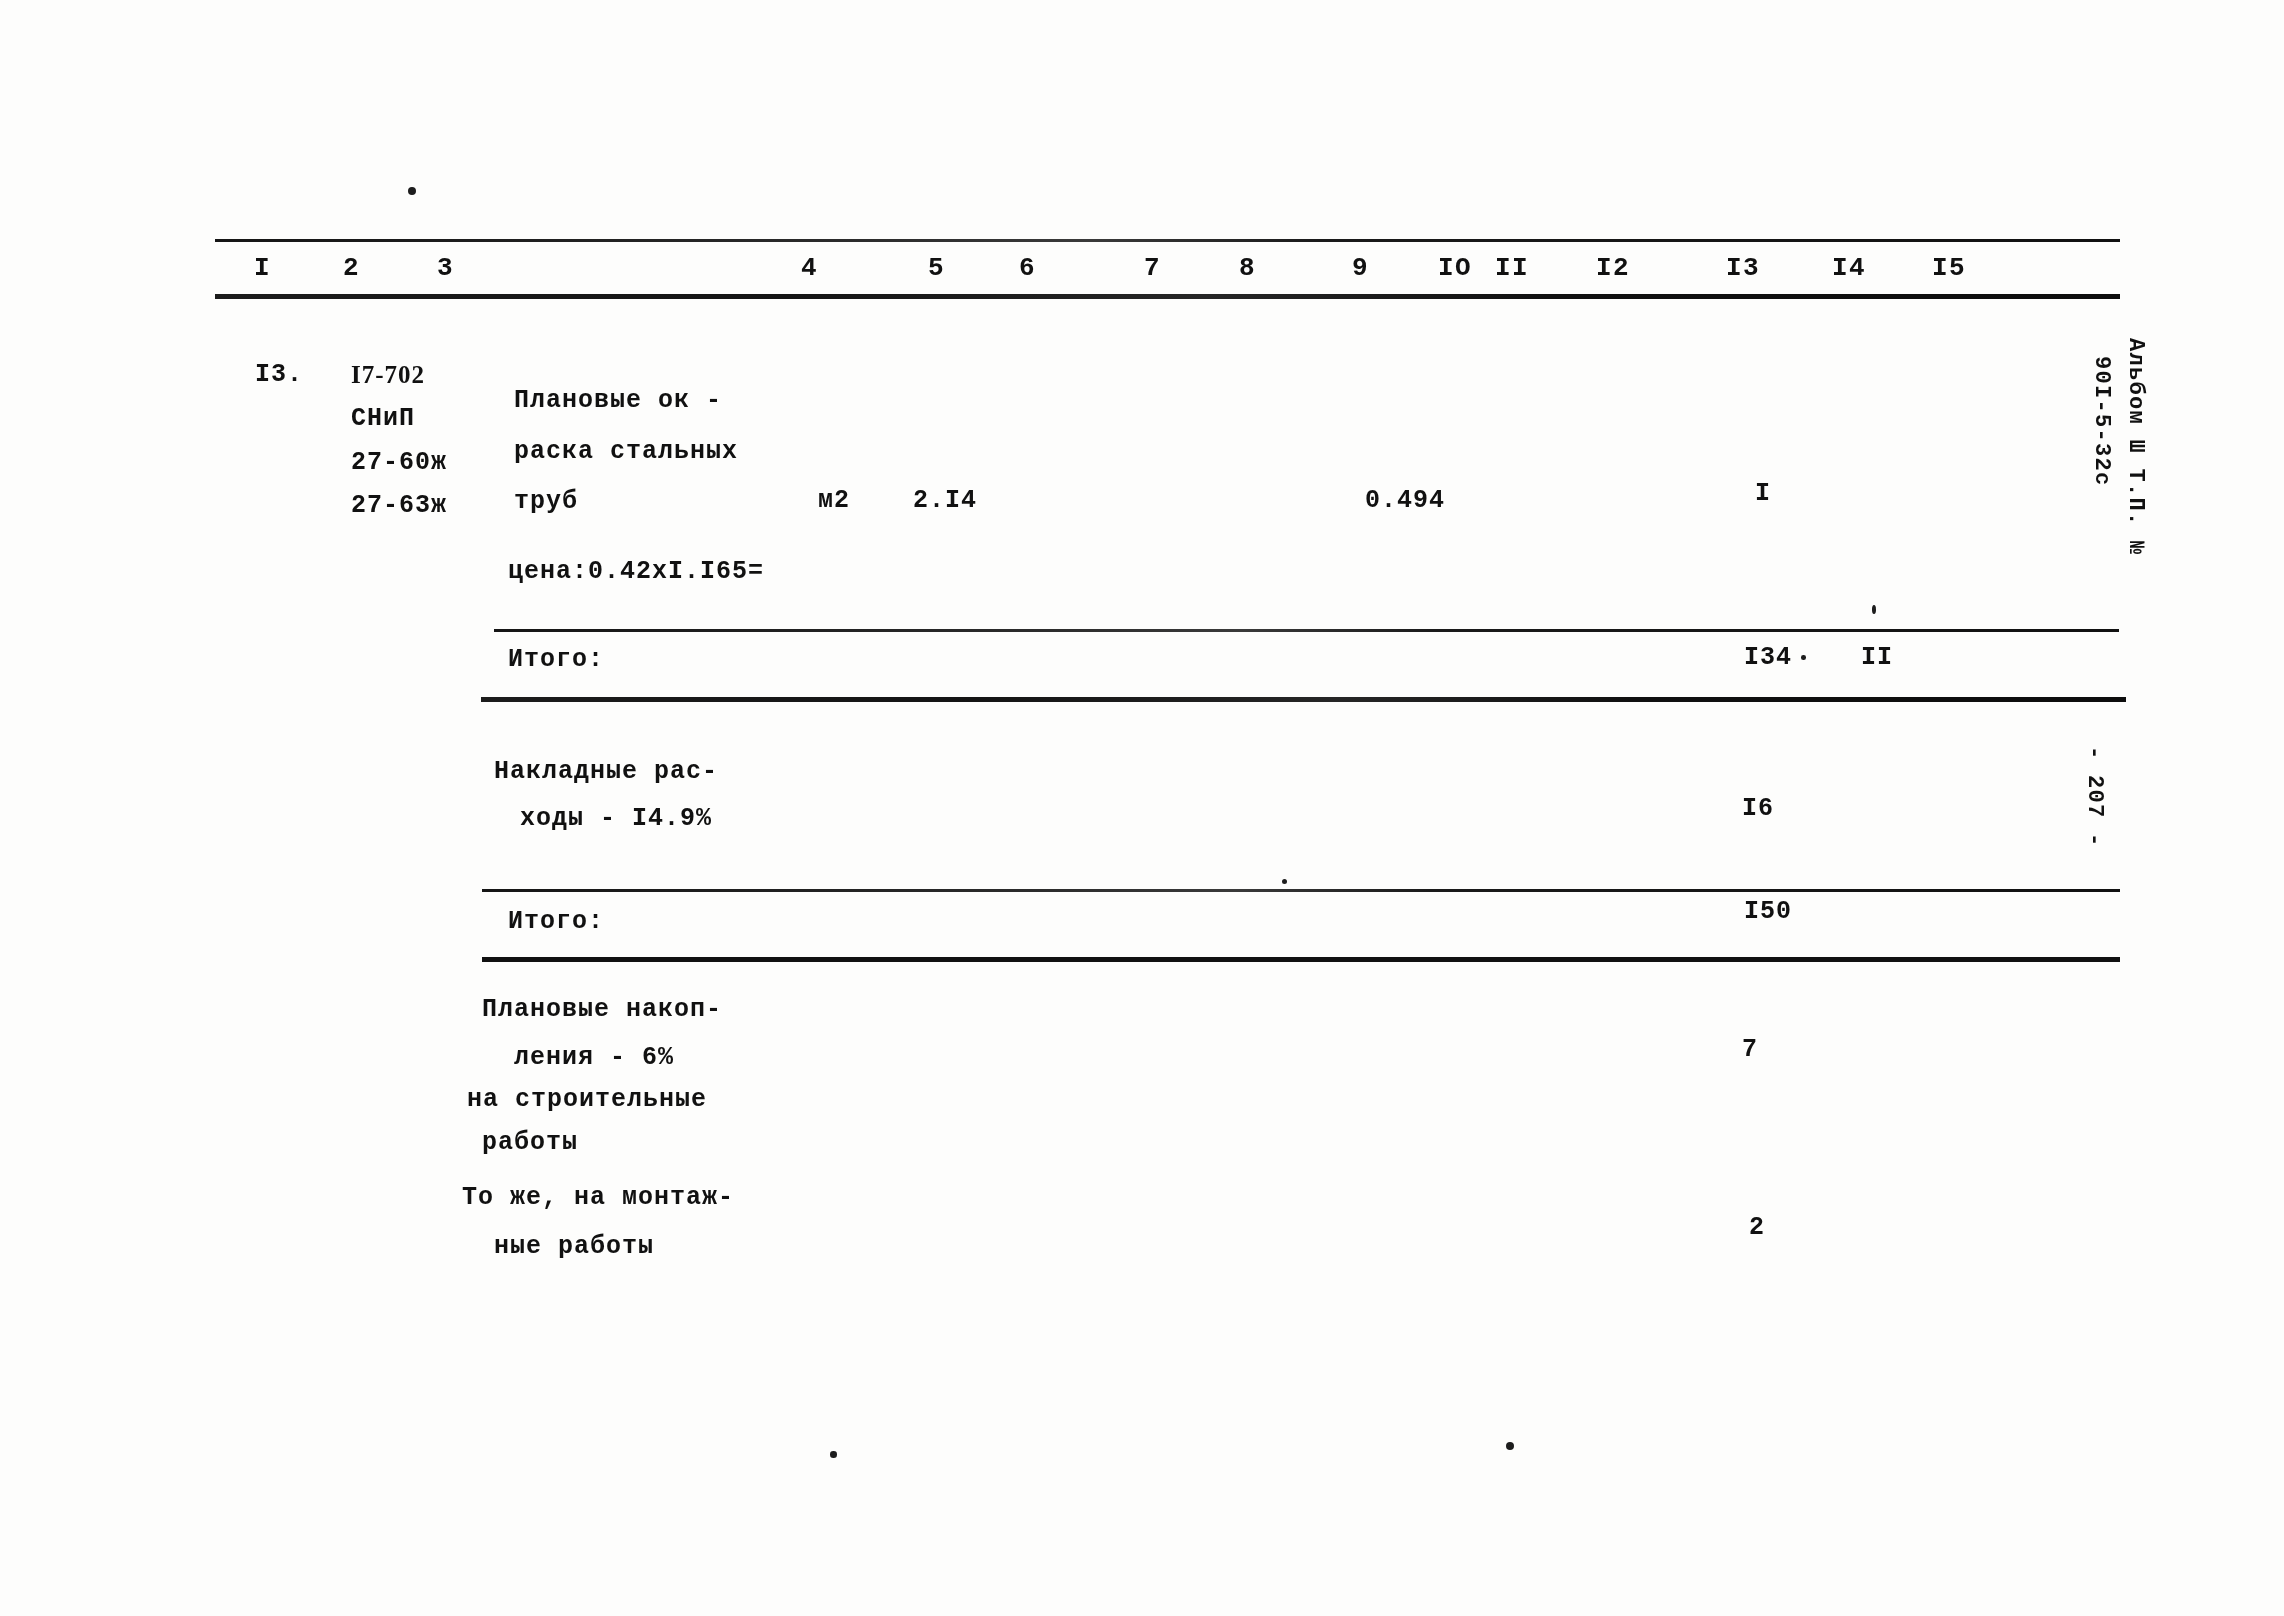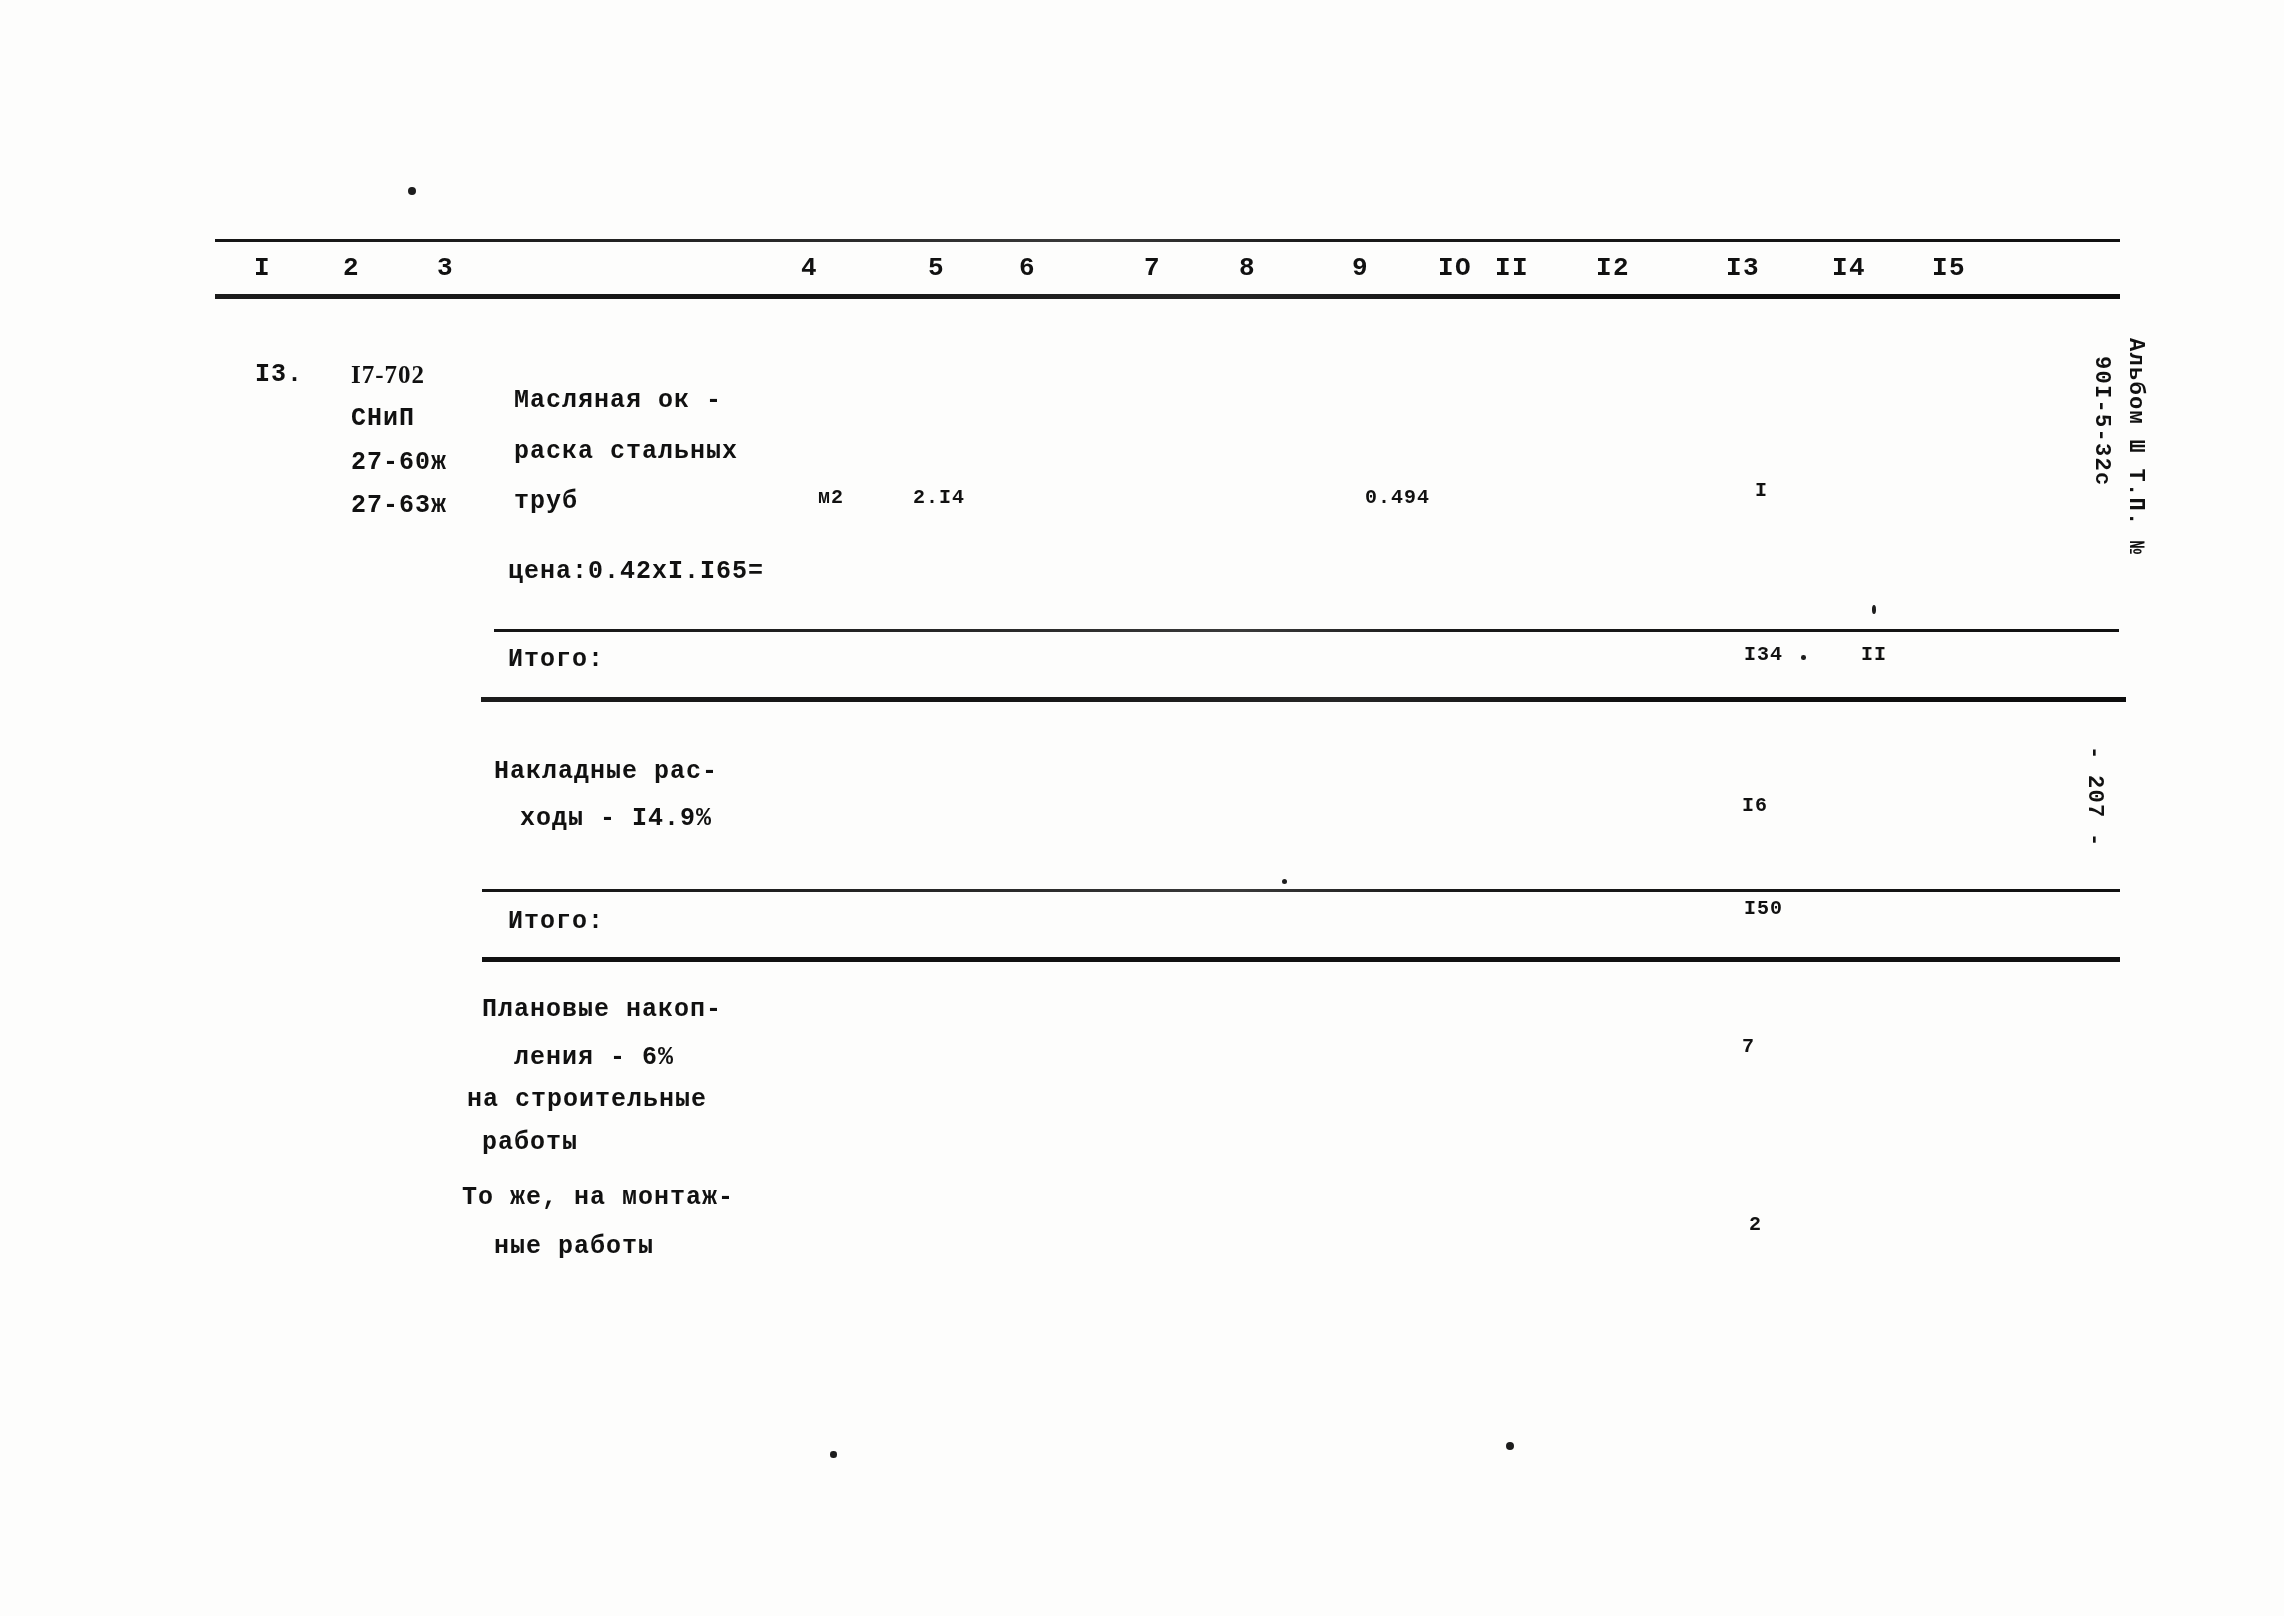--- a/index.html
+++ b/index.html
@@ -30,21 +30,21 @@
     font-weight: 700;
     color: #111111;
     white-space: pre;
     letter-spacing: 0.7px;
     line-height: 1.0;
     -webkit-font-smoothing: none;
   }
 
   .sz-hdr   { font-size: 26px; letter-spacing: 1.3px; }
   .sz-body  { font-size: 25px; letter-spacing: 1px; }
-  .sz-num   { font-size: 20px; letter-spacing: 1px; }
+  .sz-num   { font-size: 25px; letter-spacing: 1px; }
   .sz-side  { font-size: 22px; letter-spacing: 1.3px; }
 
   
   .rule {
     position: absolute;
     background: #111111;
     height: 3.3px;
   }
   .rule.thick { height: 4.6px; }
   .rule.fade {
@@ -98,21 +98,21 @@
 
   <div class="rule fade2 thick" style="left:215px; top:294px; width:1905px;"></div>
 
   <div class="tw sz-body" style="left:255px; top:362px;">I3.</div>
 
   <div class="tw sz-body" style="left:351px; top:362px;font-family:Liberation Serif, serif;">I7-702</div>
   <div class="tw sz-body" style="left:351px; top:406px;">СНиП</div>
   <div class="tw sz-body" style="left:351px; top:450px;">27-60ж</div>
   <div class="tw sz-body" style="left:351px; top:493px;">27-63ж</div>
 
-  <div class="tw sz-body" style="left:514px; top:388px;">Масляная ок -</div>
+  <div class="tw sz-body" style="left:514px; top:388px;">Плановые ок -</div>
   <div class="tw sz-body" style="left:514px; top:439px;">раска стальных</div>
   <div class="tw sz-body" style="left:514px; top:489px;">труб</div>
 
   <div class="tw sz-num" style="left:818px; top:488px;">м2</div>
   <div class="tw sz-num" style="left:913px; top:488px;">2.I4</div>
   <div class="tw sz-num" style="left:1365px; top:488px;">0.494</div>
   <div class="tw sz-num" style="left:1755px; top:481px;">I</div>
 
   <div class="tw sz-body" style="left:508px; top:559px;">цена:0.42хI.I65=</div>
 

